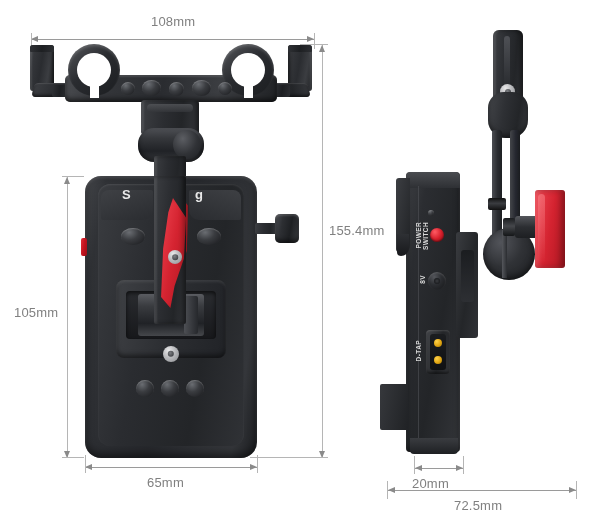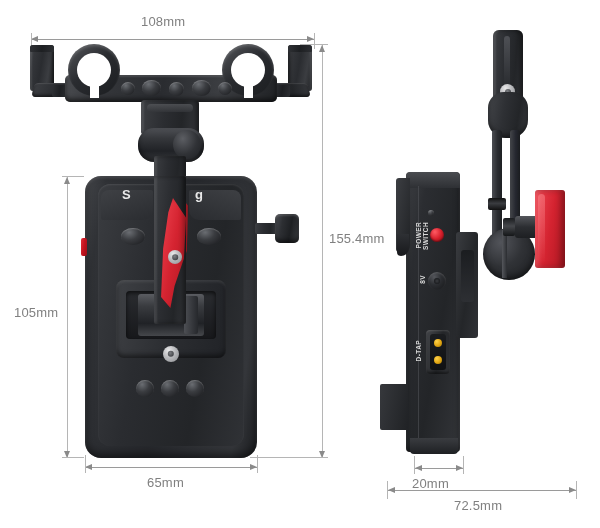--- a/index.html
+++ b/index.html
@@ -46,35 +46,35 @@
   .brand{position:absolute;color:#e9e9e9;font-size:13px;font-weight:bold;letter-spacing:.5px;}
 </style>
 </head>
 <body>
 
 <div id="stage">
 
   <div class="part" style="left:0;top:0;width:340px;height:528px;">
 
     <div>
-      <div class="dim-label" style="left:141px;top:14px;">108mm</div>
+      <div class="dim-label" style="left:151px;top:14px;">108mm</div>
       <div class="dline-h" style="left:31px;top:39px;width:283px;"></div>
       <div class="arrow l" style="left:31px;top:36px;"></div>
       <div class="arrow r" style="left:307px;top:36px;"></div>
       <div class="ext-v" style="left:31px;top:33px;height:16px;"></div>
       <div class="ext-v" style="left:314px;top:33px;height:16px;"></div>
     </div>
 
     <div>
       <div class="ext-v" style="left:322px;top:44px;height:414px;background:#b5b5b5;"></div>
       <div class="arrow u" style="left:319px;top:45px;"></div>
       <div class="arrow d" style="left:319px;top:451px;"></div>
       <div class="ext-h" style="left:300px;top:44px;width:28px;"></div>
       <div class="ext-h" style="left:250px;top:457px;width:78px;"></div>
-      <div class="dim-label" style="left:329px;top:231px;">155.4mm</div>
+      <div class="dim-label" style="left:329px;top:223px;">155.4mm</div>
     </div>
 
     <div>
       <div class="ext-v" style="left:67px;top:176px;height:282px;"></div>
       <div class="arrow u" style="left:64px;top:177px;"></div>
       <div class="arrow d" style="left:64px;top:451px;"></div>
       <div class="ext-h" style="left:62px;top:176px;width:22px;"></div>
       <div class="ext-h" style="left:62px;top:457px;width:22px;"></div>
       <div class="dim-label" style="left:14px;top:305px;">105mm</div>
     </div>

